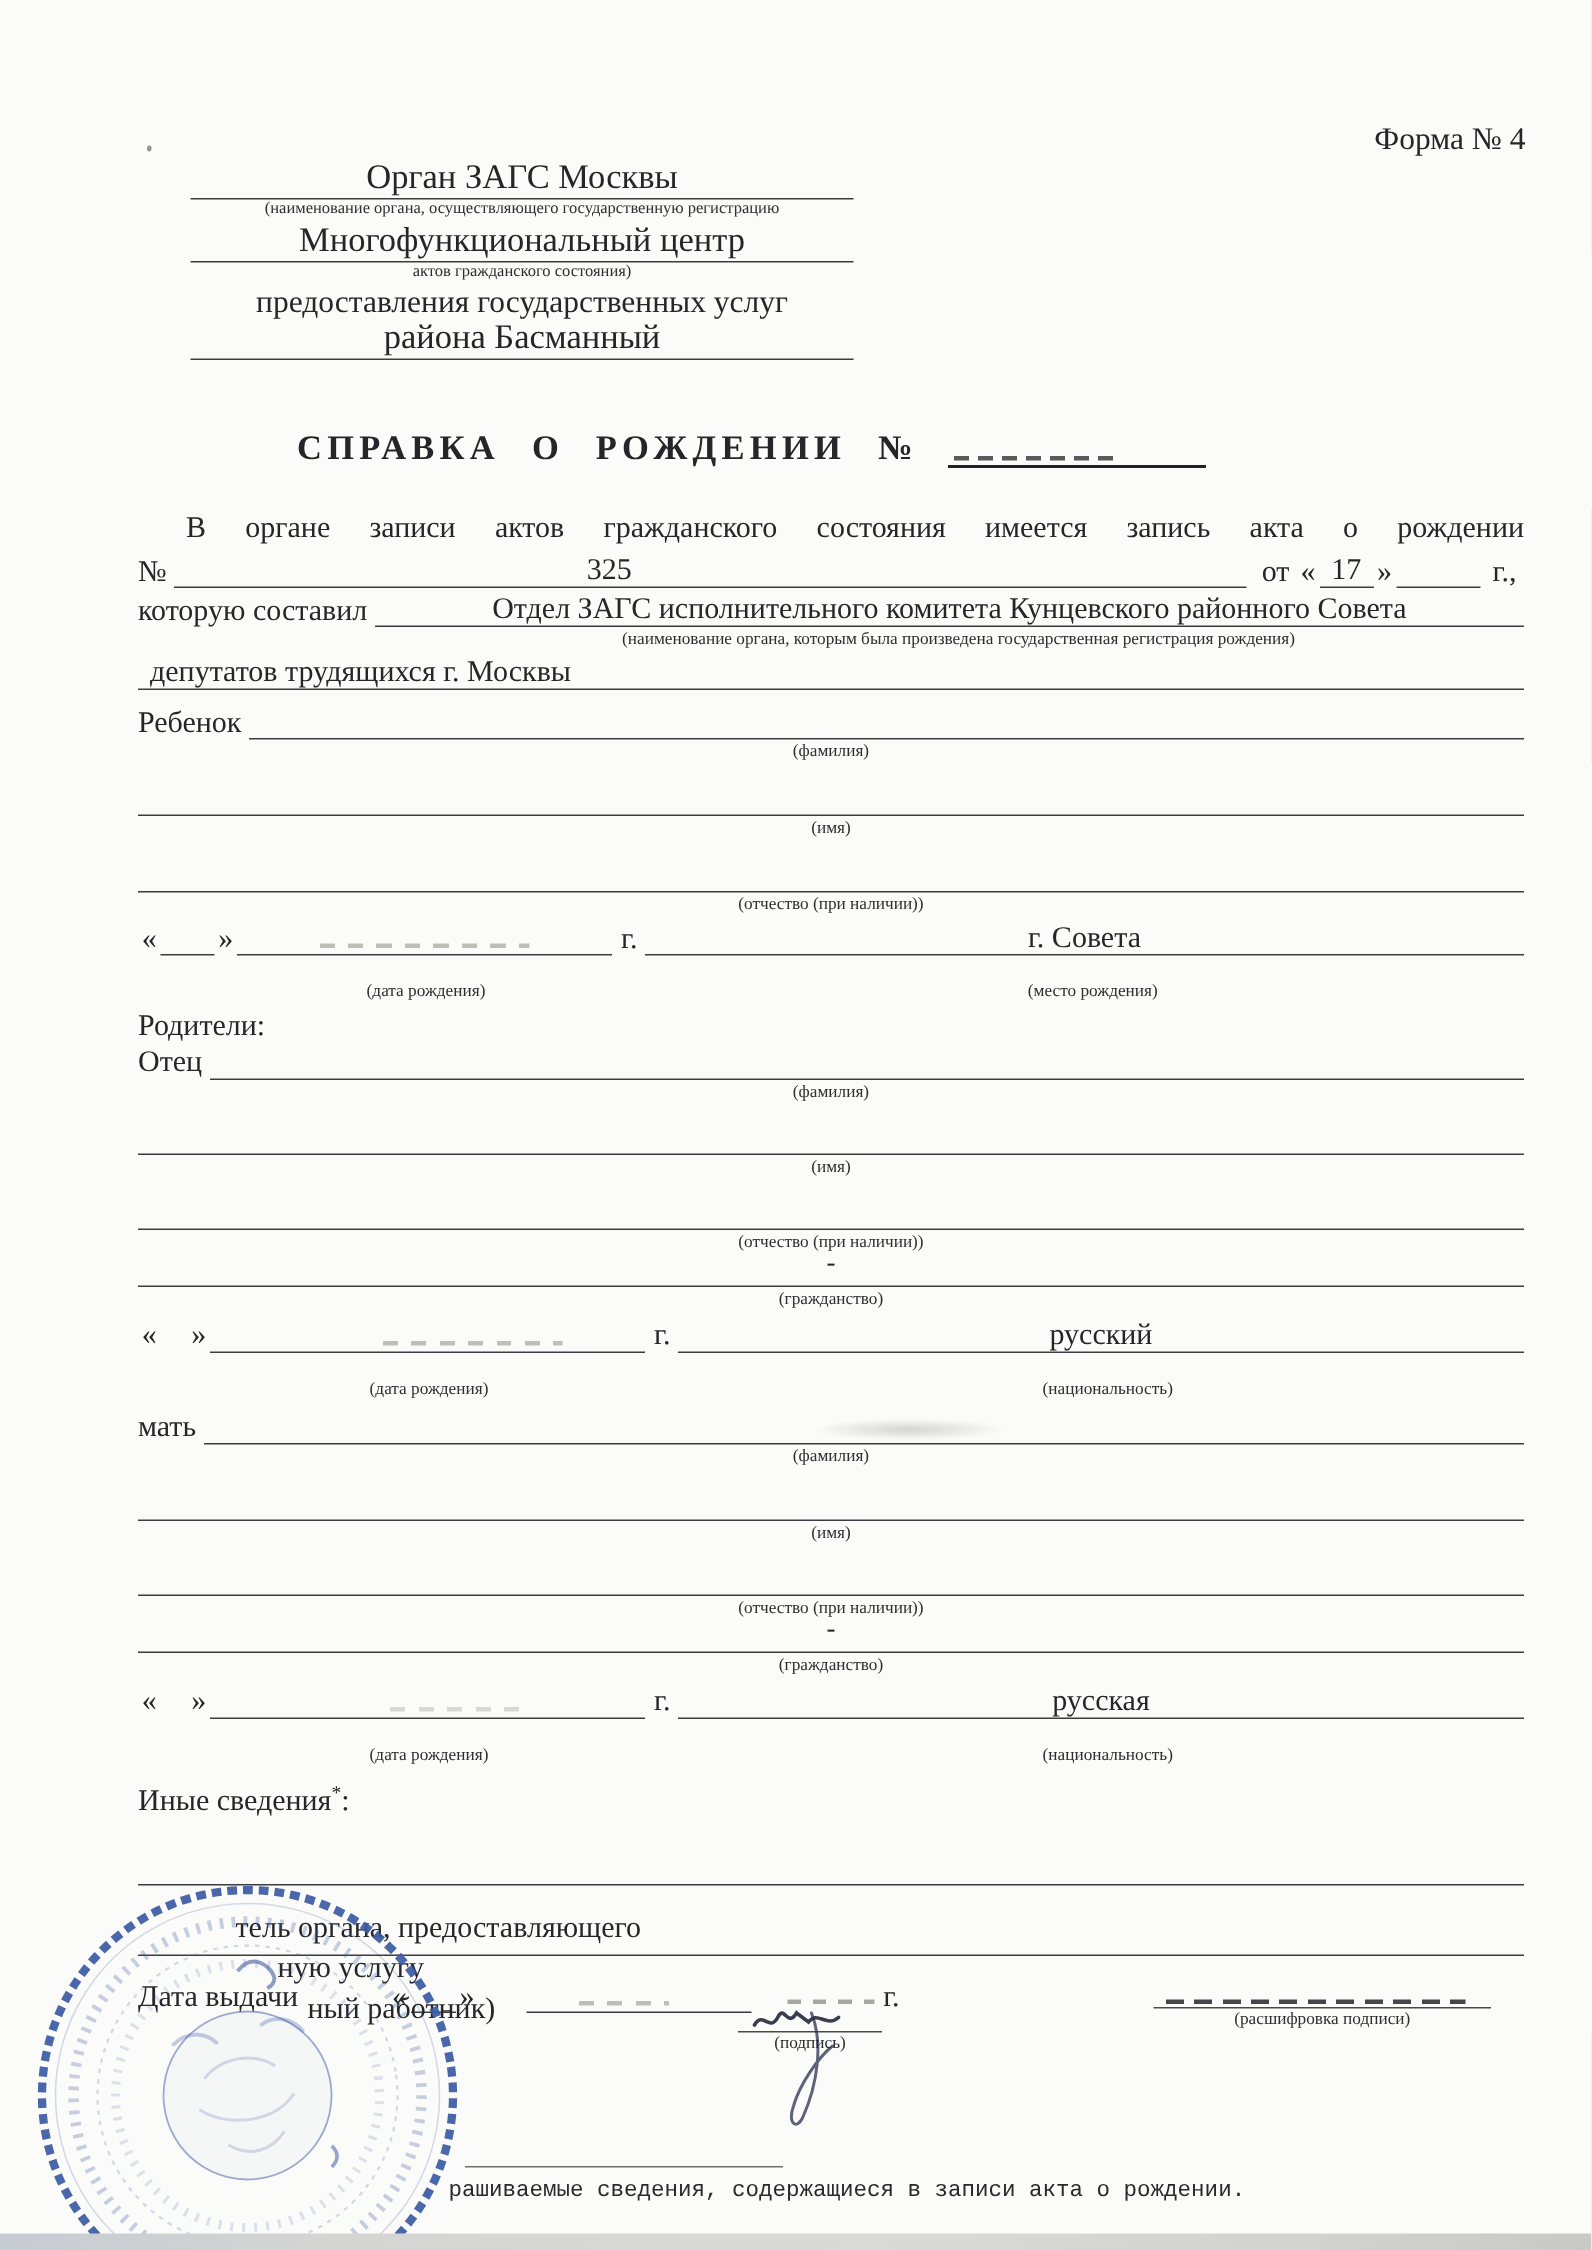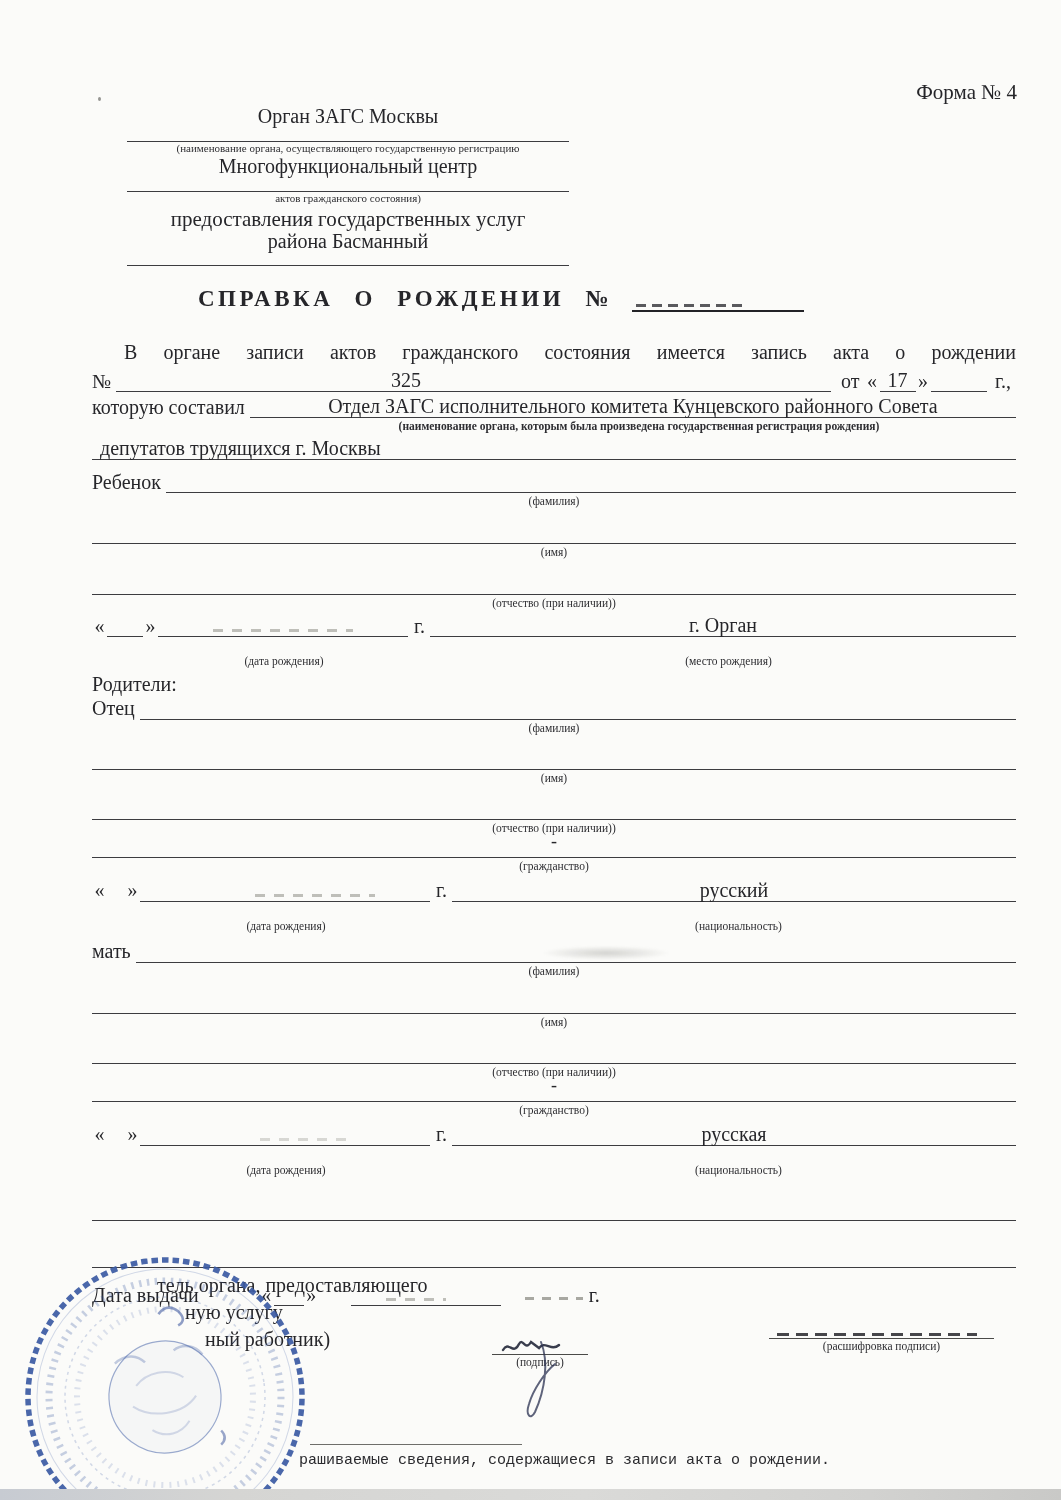--- a/index.html
+++ b/index.html
@@ -7,21 +7,21 @@
     position:relative;width:1061px;height:1500px;margin:0 auto;
     background:#fbfbf9;overflow:hidden;
     font-family:"Liberation Serif","DejaVu Serif",serif;color:#26262a;
   }
   .abs{position:absolute;}
   .dot-mark{left:98px;top:97px;width:3px;height:4px;background:#6a6a66;border-radius:50%;opacity:.7;}
   .form-no{top:80px;right:44px;font-size:21px;}
 
   
   .header{top:106px;left:127px;width:442px;text-align:center;line-height:1.08;}
-  .hu{font-size:20px;border-bottom:1.7px solid #3c3c40;padding-bottom:13px;}
+  .hu{font-size:23px;border-bottom:1.7px solid #3c3c40;padding-bottom:1px;}
   .hp{font-size:21px;margin-top:3px;}
   .hc{font-size:11px;white-space:nowrap;margin:1px 0 2px;color:#2e2e32;}
 
   
   .title-row{top:286px;left:198px;display:flex;align-items:flex-end;gap:20px;}
   .title-text{font-weight:bold;font-size:23px;letter-spacing:3.5px;word-spacing:12px;white-space:nowrap;}
   .title-line{width:172px;height:22px;border-bottom:2.6px solid #232327;position:relative;}
 
   
   .main{top:341px;left:92px;width:924px;font-size:20px;line-height:1.12;}
@@ -99,21 +99,21 @@
       <span class="useg" style="width:36px;">17</span>
       <span class="q">»</span>
       <span class="fill"></span>
       <span class="lbl" style="padding-left:8px;">г.,</span>
     </div>
 
     <div class="row" style="margin-top:3px;">
       <span class="lbl">которую составил</span>
       <span class="fill">Отдел ЗАГС исполнительного комитета Кунцевского районного Совета</span>
     </div>
-    <div class="cap" style="padding-left:170px;font-weight:bold;">(наименование органа, которым была произведена государственная регистрация рождения)</div>
+    <div class="cap" style="padding-left:170px;">(наименование органа, которым была произведена государственная регистрация рождения)</div>
 
     <div class="row" style="margin-top:5px;">
       <span class="fill left">депутатов трудящихся г. Москвы</span>
     </div>
 
     <div class="row" style="margin-top:10px;">
       <span class="lbl">Ребенок</span>
       <span class="fill"></span>
     </div>
     <div class="cap">(фамилия)</div>
@@ -129,21 +129,21 @@
     <div class="cap">(отчество (при наличии))</div>
 
     <div class="row" style="margin-top:5px;">
       <span class="q">«</span>
       <span class="useg" style="width:36px;"></span>
       <span class="q">»</span>
       <span class="fill" style="flex:none;width:250px;">
         <span class="fm" style="left:55px;width:140px;"></span>
       </span>
       <span class="lbl" style="padding-left:6px;">г.</span>
-      <span class="fill">г. Орган</span>
+      <span class="fill">г. Совета</span>
     </div>
     <div class="caps2">
       <span style="width:67px;"></span>
       <span class="c" style="width:250px;">(дата рождения)</span>
       <span style="width:32px;"></span>
       <span class="c" style="flex:1;">(место рождения)</span>
     </div>
 
     <div style="margin-top:6px;">Родители:</div>
 
@@ -220,20 +220,23 @@
       <span class="lbl" style="padding-left:6px;">г.</span>
       <span class="fill">русская</span>
     </div>
     <div class="caps2">
       <span style="width:49px;"></span>
       <span class="c" style="width:290px;">(дата рождения)</span>
       <span style="width:30px;"></span>
       <span class="c" style="flex:1;">(национальность)</span>
     </div>
 
+    <div style="margin-top:12px;">
+      <span>Иные сведения</span><sup style="font-size:13px;">*</sup><span>:</span>
+    </div>
     <div class="row" style="margin-top:22px;">
       <span class="fill"></span>
     </div>
     <div class="row" style="margin-top:24px;">
       <span class="fill"></span>
     </div>
 
     <div class="row" style="margin-top:16px;">
       <span class="lbl">Дата выдачи</span>
       <span class="gap" style="width:55px;"></span>

